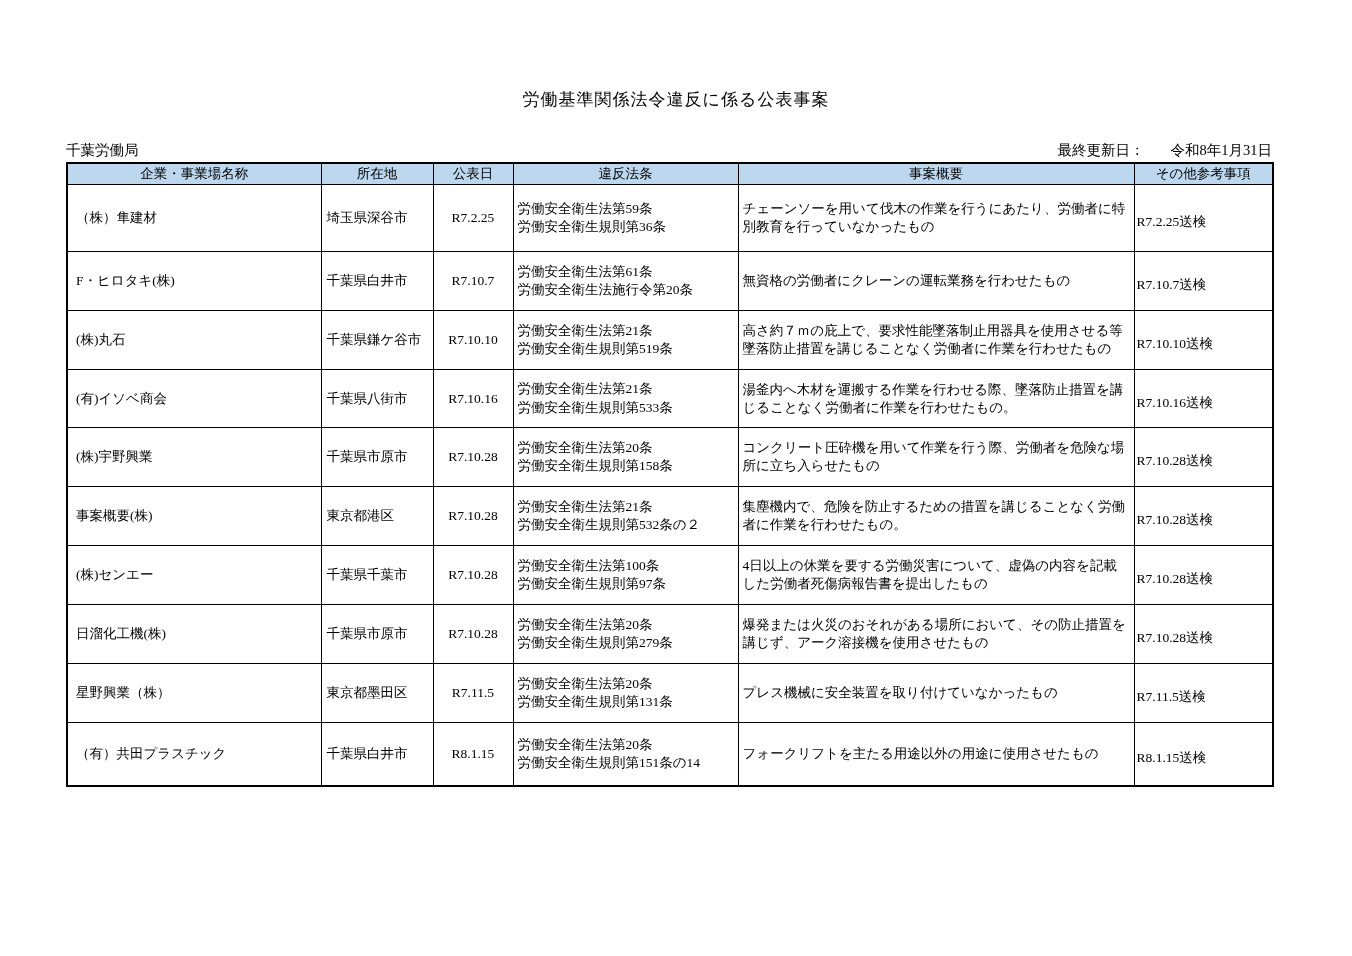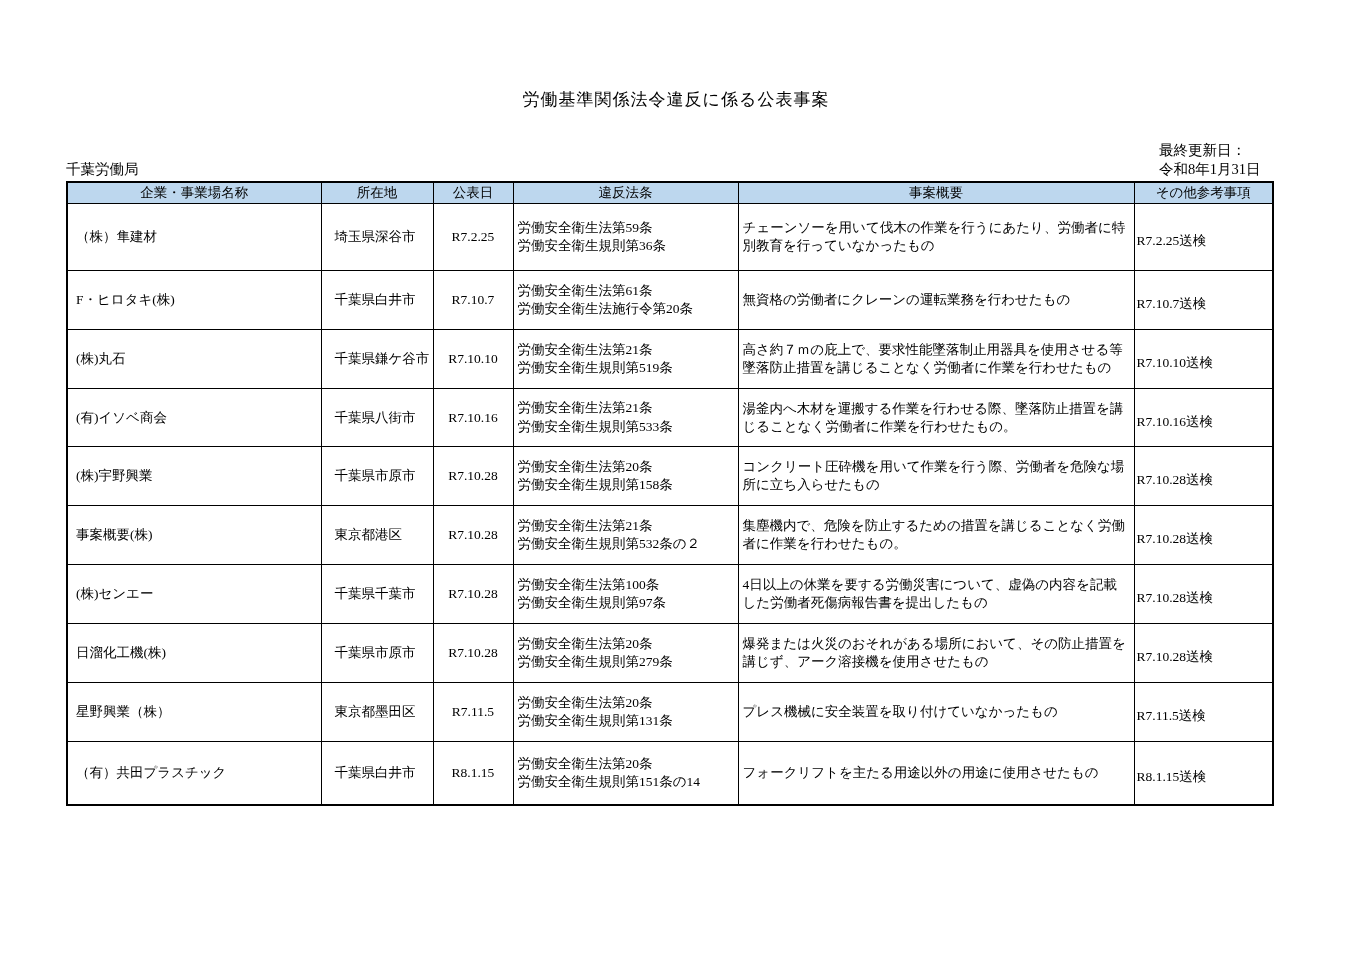--- a/index.html
+++ b/index.html
@@ -17,21 +17,21 @@
     letter-spacing:1px;
   }
   .meta-row {
     width:1206px;
     margin:30px 4px 2px 66px;
     display:flex;
     justify-content:space-between;
     align-items:flex-end;
     font-size:14.5px;
   }
-  .updated { display:flex;flex-direction:column; }
+  .updated { display:flex; }
   .updated .label { margin-right:26px; }
   table.pub-table {
     table-layout:fixed;
     border-collapse:collapse;
     width:1206px;
     margin-left:66px;
     border:2px solid #000;
   }
   table.pub-table th, table.pub-table td {
     border:1px solid #000;
@@ -40,21 +40,21 @@
     vertical-align:middle;
     overflow:hidden;
   }
   table.pub-table th {
     background:var(--header-bg,#BDD7EE);
     height:20px;
     text-align:center;
     padding:1px 2px;
   }
   td.c-company { padding:2px 4px 2px 8px; text-align:left; }
-  td.c-location { padding:2px 2px 2px 13px; text-align:left; }
+  td.c-location { padding:2px 2px 2px 5px; text-align:left; }
   td.c-date { padding:2px 1px; text-align:center; font-family:Liberation Serif, serif; }
   td.c-laws { padding:2px 4px; text-align:left; white-space:pre-line; line-height:1.35; }
   td.c-summary { padding:2px 4px; text-align:left; line-height:1.3; }
   td.c-ref { padding:10px 1px 2px 2px; text-align:left; }
 </style>
 </head>
 <body>
 
 <div class="doc-title">労働基準関係法令違反に係る公表事案</div>
 

